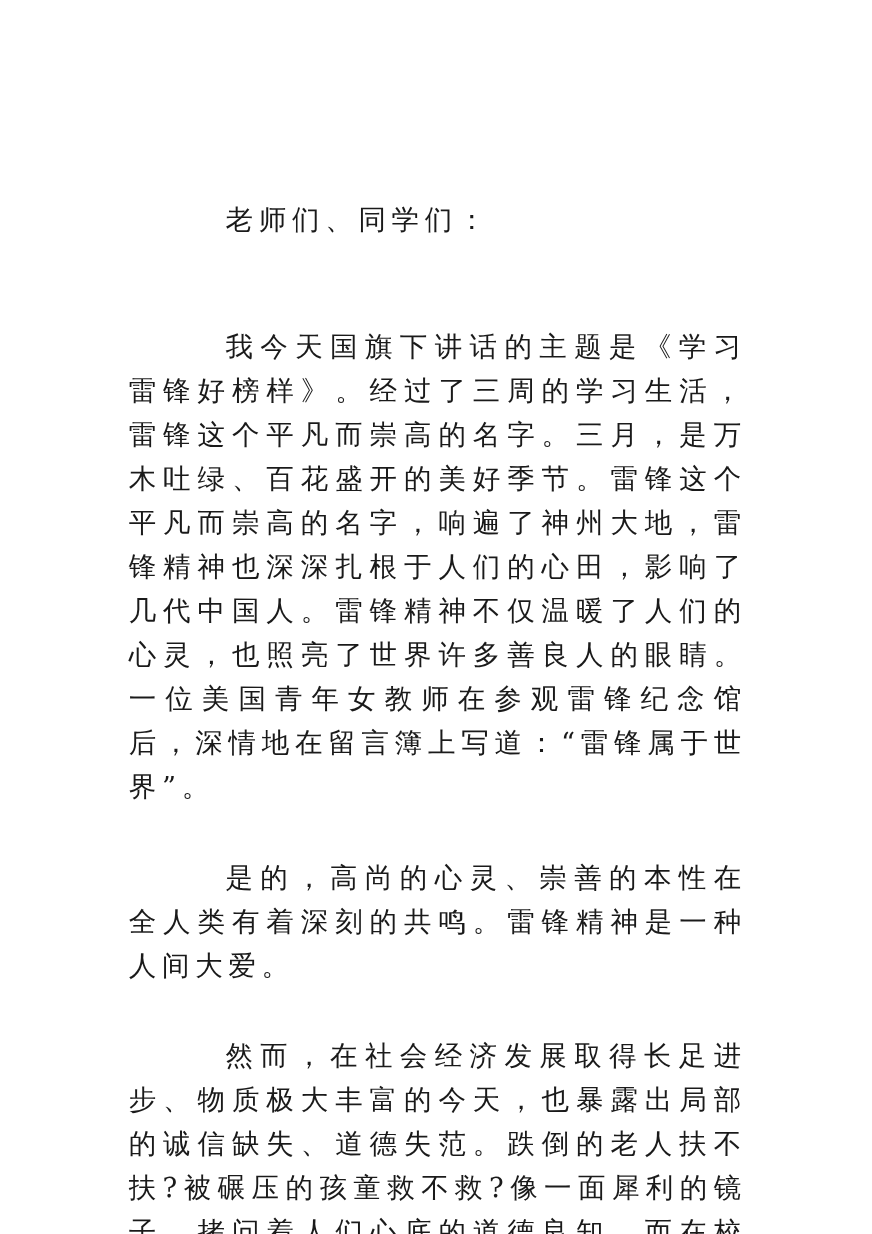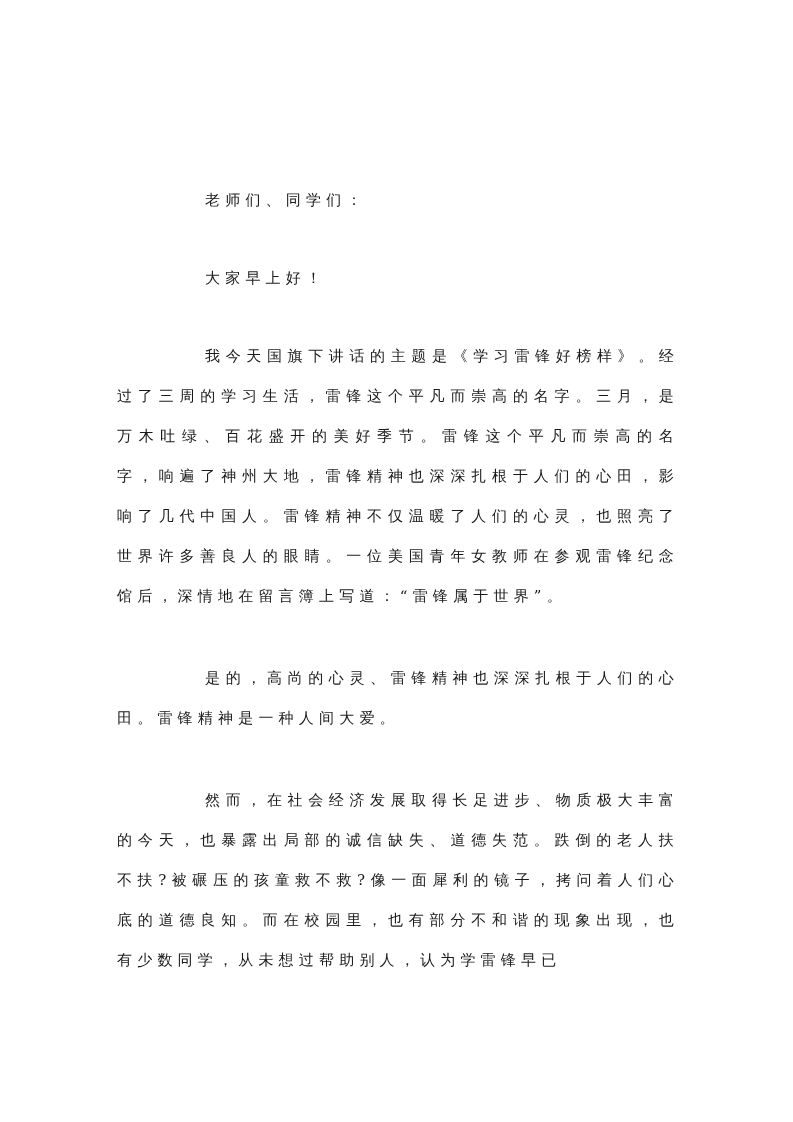--- a/index.html
+++ b/index.html
@@ -16,41 +16,40 @@
       color: #1a1a1a;
     }
     .page {
       position: absolute;
       left: 117px;
       top: 180px;
       width: 562px;
     }
     .para {
       margin: 0;
-      font-size: 15px;
+      font-size: 25px;
       line-height: 40px;
       letter-spacing: 5.2px;
       text-align: justify;
       text-justify: inter-ideograph;
     }
     .indent {
       text-indent: 88px;
     }
     .salutation {
       padding-left: 88px;
     }
     .gap { height: 38px; }
     .gap-lg { height: 42px; }
   </style>
 </head>
 <body>
 
 <div class="page">
   <p class="para salutation">老师们、同学们：</p>
   <div class="gap"></div>
-  <p class="para salutation">大家早上好！</p>
   <div class="gap"></div>
   <p class="para indent">我今天国旗下讲话的主题是《学习雷锋好榜样》。经过了三周的学习生活，雷锋这个平凡而崇高的名字。三月，是万木吐绿、百花盛开的美好季节。雷锋这个平凡而崇高的名字，响遍了神州大地，雷锋精神也深深扎根于人们的心田，影响了几代中国人。雷锋精神不仅温暖了人们的心灵，也照亮了世界许多善良人的眼睛。一位美国青年女教师在参观雷锋纪念馆后，深情地在留言簿上写道：“雷锋属于世界”。</p>
   <div class="gap-lg"></div>
-  <p class="para indent">是的，高尚的心灵、雷锋精神也深深扎根于人们的心田。雷锋精神是一种人间大爱。</p>
+  <p class="para indent">是的，高尚的心灵、崇善的本性在全人类有着深刻的共鸣。雷锋精神是一种人间大爱。</p>
   <div class="gap-lg"></div>
   <p class="para indent">然而，在社会经济发展取得长足进步、物质极大丰富的今天，也暴露出局部的诚信缺失、道德失范。跌倒的老人扶不扶?被碾压的孩童救不救?像一面犀利的镜子，拷问着人们心底的道德良知。而在校园里，也有部分不和谐的现象出现，也有少数同学，从未想过帮助别人，认为学雷锋早已</p>
 </div>
 
 </body></html>

